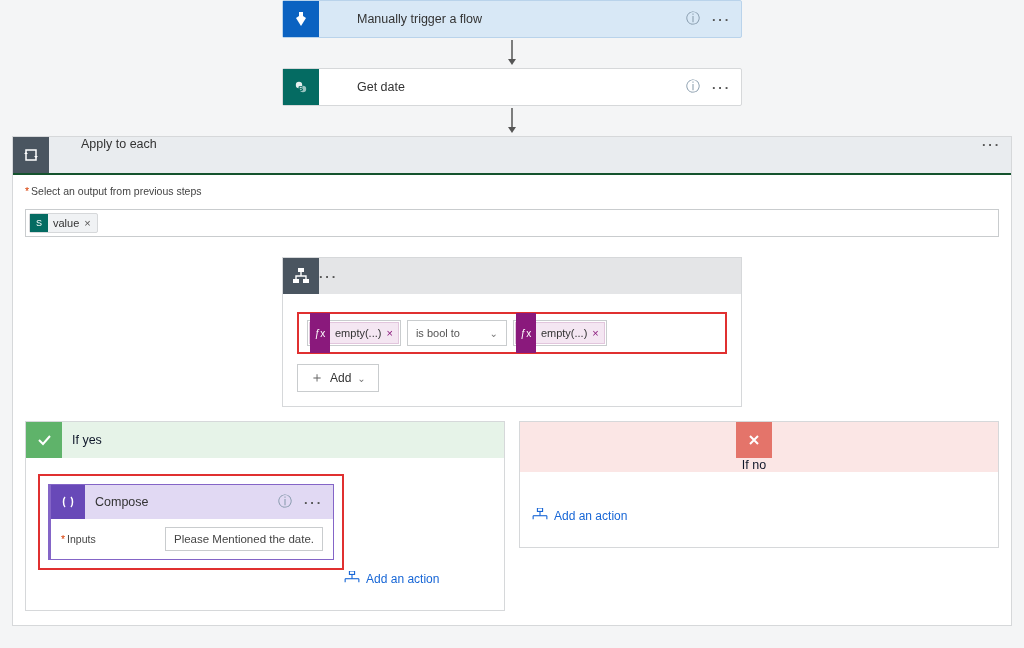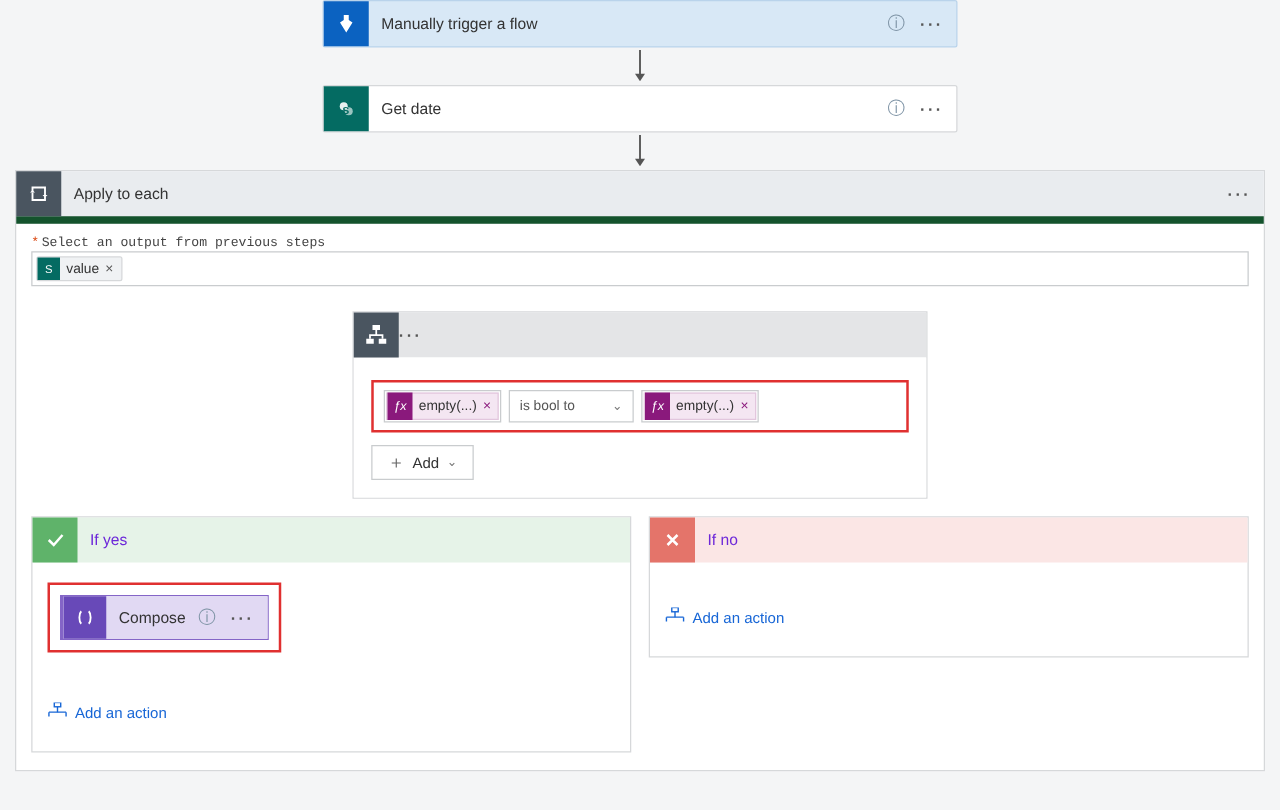--- a/index.html
+++ b/index.html
@@ -16,21 +16,21 @@
   .canvas { padding: 0 10px; }
   .flow-col { display: flex; flex-direction: column; align-items: center; }
   .card {
     display: flex;
     align-items: center;
     border: 1px solid #d6d8da;
     background: #fff;
     border-radius: 2px;
     min-height: 36px;
   }
-  .card-460 { width: 508px; }
+  .card-460 { width: 460px; gap: 28px; }
   .card-icon {
     width: 36px; height: 36px;
     display: flex; align-items: center; justify-content: center;
     color: #fff;
     flex-shrink: 0;
   }
   .card-title { flex: 1; padding: 0 10px; font-size: 12.5px; color: #333; }
   .card-actions { display: flex; align-items: center; gap: 12px; padding-right: 10px; }
   .help-icon { color: #7f94a6; font-size: 14px; }
   .more { color: #555; letter-spacing: 2px; font-weight: bold; font-size: 13px; cursor: pointer; }
@@ -45,29 +45,30 @@
   .arrow-line { stroke: #555; stroke-width: 1.5; fill: none; }
   .arrow-head { fill: #555; }
 
   .apply-container {
     border: 1px solid #d6d8da;
     background: #fff;
     width: 1000px;
     margin: 0 auto;
   }
   .apply-header {
-    display: flex; align-items: center;
+    display: flex; align-items: flex-start;
     background: #e9ecef;
-    border-bottom: 6px solid #14532d;
+    border-bottom: 2px solid #14532d;
     min-height: 36px;
+    gap: 22px;
   }
   .apply-header .card-icon { background: #4a5560; }
   .apply-body { padding: 10px 12px 14px; }
 
-  .field-label { font-size: 10.5px; color: #444; margin-bottom: 0; font-family: Liberation Mono, monospace; }
+  .field-label { font-size: 10.5px; color: #444; margin-bottom: 12px; }
   .req-star { color: #d83b01; margin-right: 2px; }
   .token-input {
     border: 1px solid #c9ccce;
     min-height: 26px;
     padding: 3px;
     display: flex;
     align-items: center;
     width: 100%;
   }
   .token {
@@ -109,25 +110,25 @@
   .expr-token {
     display: inline-flex; align-items: center;
     background: #f4e6f2;
     border: 1px solid #e2c6dd;
     padding-right: 5px;
     font-size: 11px;
     gap: 5px;
     height: 22px;
   }
   .expr-token .eicon {
-    width: 20px; height: 22px;
+    width: 20px; height: 40px;
     background: #8a197c;
     color: #fff;
     display: inline-flex; align-items: center; justify-content: center;
-    font-size: 10px; font-style: italic;
+    font-size: 10px; 
   }
   .expr-token .tx { color: #8a197c; font-size: 11px; cursor: pointer; }
   .expr-wrap { border: 1px solid #c9ccce; height: 26px; display: flex; align-items: center; padding: 1px; min-width: 88px; }
   .op-select {
     border: 1px solid #c9ccce;
     height: 26px;
     min-width: 100px;
     display: flex; align-items: center; justify-content: space-between;
     padding: 0 8px;
     font-size: 11px;
@@ -160,30 +161,30 @@
     display: flex;
     flex-direction: column;
   }
   .branch-flex { flex: 1; display: flex; flex-direction: column; }
   .branch-header {
     display: flex; align-items: center;
     min-height: 36px;
     padding-right: 10px;
   }
   .yes-hdr { background: #e6f3e8; }
-  .no-hdr { background: #fbe6e5; }
+  .no-hdr { background: #fbe6e5; flex-direction: column; }
   .branch-icon {
     width: 36px; height: 36px;
     display: flex; align-items: center; justify-content: center;
     flex-shrink: 0;
   }
   .yes-icon { background: #5fb36a; }
   .no-icon { background: #e4746a; }
-  .branch-title { padding: 0 10px; font-size: 12.5px; color: #6d28d9; }
-  .branch-body { padding: 16px 12px 20px; display: flex; flex-direction: column; align-items: flex-start; flex: 1;}
+  .branch-title { padding: 0 10px; font-size: 12.5px; color: #0f172a; }
+  .branch-body { padding: 16px 12px 20px; display: flex; flex-direction: row; align-items: center; flex: 1;}
   .add-action-link {
     display: flex; align-items: center; justify-content: center; gap: 6px;
     color: #1766d6; font-size: 12px; cursor: pointer; margin-top: auto; padding: 20px 0 4px;
   }
   .add-action-link .aicon svg { width: 16px; height: 12px; }
 
   .compose-wrap {
     border: 2px solid #e03030;
     padding: 8px;
     margin-bottom: 20px;
@@ -349,20 +350,26 @@
                       <svg width="14" height="14" viewBox="0 0 14 14">
                           <path fill="none" stroke="#fff" stroke-width="1.5" d="M4 2 C2 4 2 10 4 12 M10 2 C12 4 12 10 10 12"></path>
                         </svg>
                     </div>
                     <div class="card-title">Compose</div>
                     <div class="card-actions">
                       <span class="help-icon">ⓘ</span>
                       <span class="more">···</span>
                     </div>
                   </div>
+                  <div class="compose-body">
+                    <div class="inp-label"><span class="req-star">*</span><span>Inputs</span></div>
+                    <div class="text-input">
+                        <span>Please Mentioned the date.</span>
+                      </div>
+                  </div>
                 </div>
               </div>
               <div class="add-action-link">
                 <span class="aicon">
                   <svg viewBox="0 0 18 14">
                       <rect x="6" y="0" width="6" height="4" fill="none" stroke="#1766d6" stroke-width="1.3"></rect>
                       <line x1="9" y1="4" x2="9" y2="9" stroke="#1766d6" stroke-width="1.3"></line>
                       <line x1="1" y1="9" x2="17" y2="9" stroke="#1766d6" stroke-width="1.3"></line>
                       <line x1="1" y1="9" x2="1" y2="13" stroke="#1766d6" stroke-width="1.3"></line>
                       <line x1="17" y1="9" x2="17" y2="13" stroke="#1766d6" stroke-width="1.3"></line>

